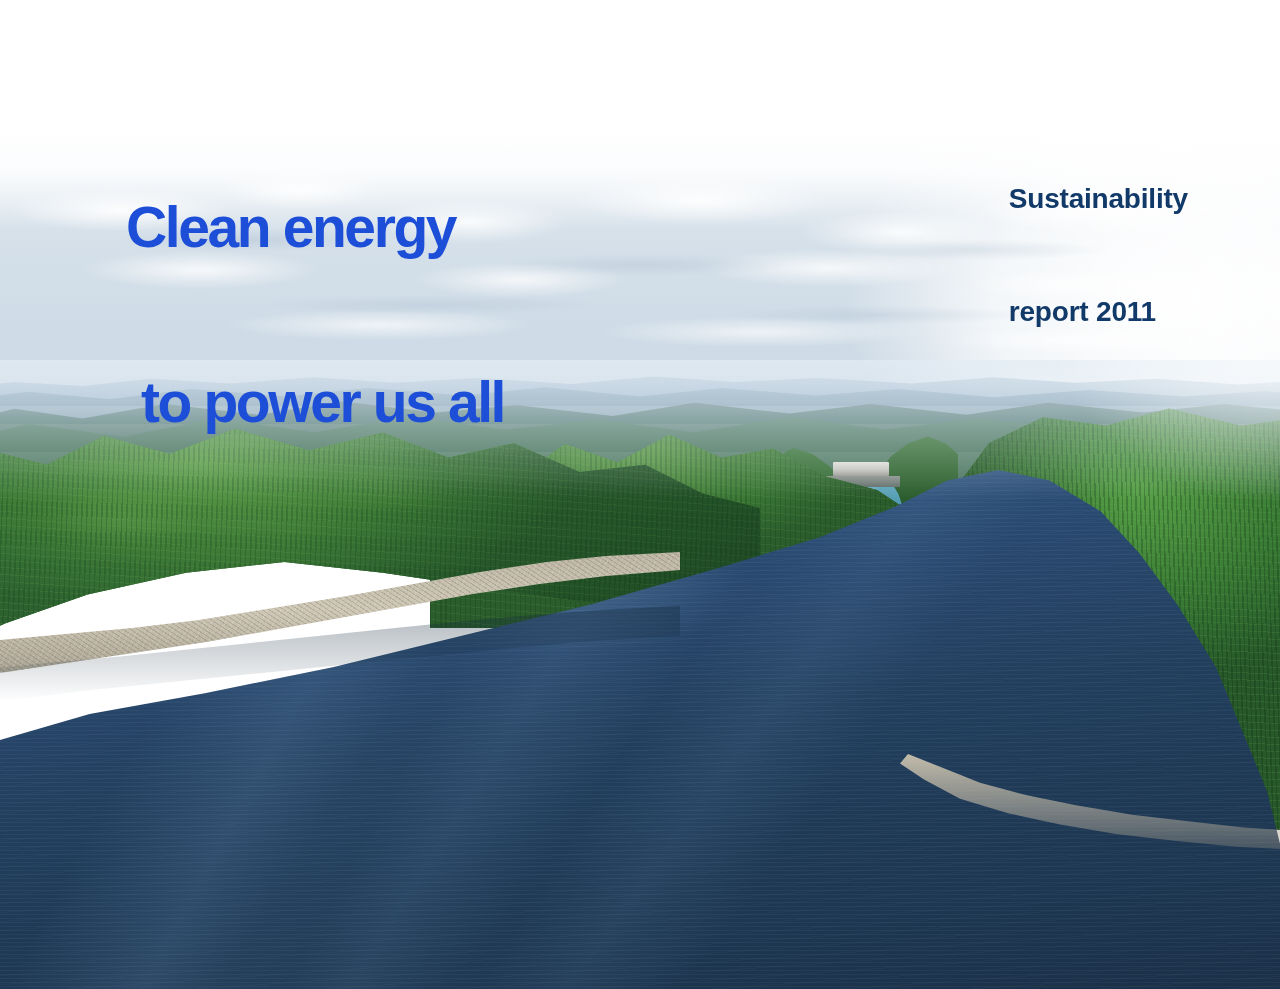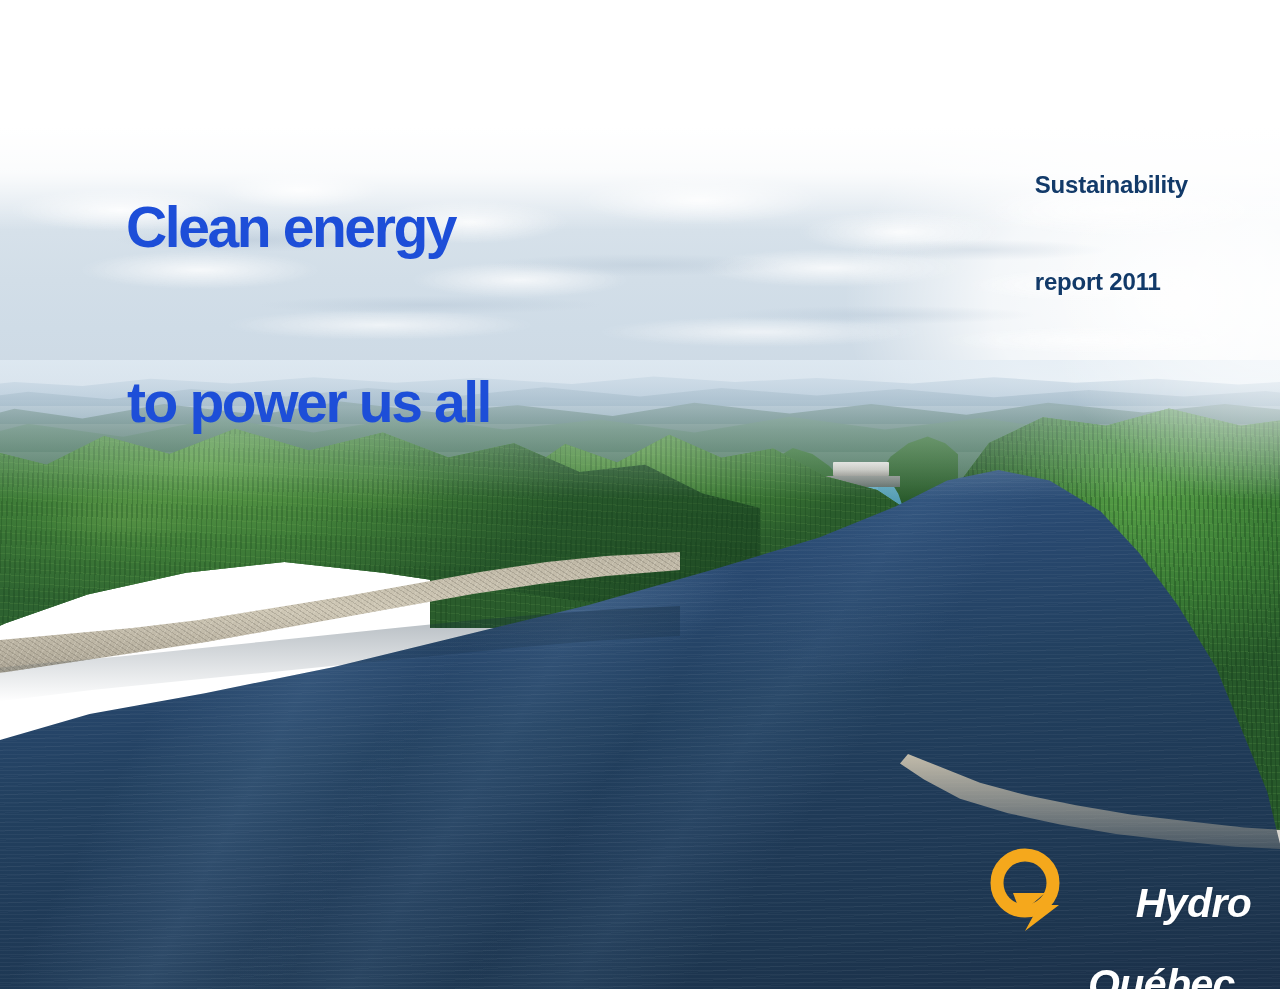--- a/index.html
+++ b/index.html
@@ -334,27 +334,27 @@
     position:absolute;
     left:126px; top:82px;
     color:#1d4ed8;
     font-size:57px;
     font-weight:700;
     line-height:1.02;
     letter-spacing:-2.4px;
     white-space:pre;
   }
   .headline-line { display:block; }
-  .headline-line-2 { margin-left:1px; }
+  .headline-line-2 { margin-left:15px; }
 
   .report-label {
     position:absolute;
     right:92px; top:104px;
     color:#123A69;
-    font-size:24px;
+    font-size:28px;
     font-weight:700;
     line-height:1.35;
     text-align:left;
     letter-spacing:-0.2px;
     white-space:pre;
   }
   .report-line { display:block; }
 
   
   .logo {
@@ -430,28 +430,14 @@
   <div class="headline">
     <span class="headline-line">Clean energy</span>
     <span class="headline-line headline-line-2">to power us all</span>
   </div>
 
   <div class="report-label">
     <span class="report-line">Sustainability</span>
     <span class="report-line">report 2011</span>
   </div>
 
-  <div class="logo">
-    <span class="logo-mark">
-      <svg viewBox="0 0 92 88" width="92" height="88" aria-hidden="true">
-
-        <circle cx="40" cy="38" r="28" fill="none" stroke="#F5A81C" stroke-width="13"></circle>
-
-        <path d="M28 48 L60 48 L46 60 L74 60 L40 86 L52 64 L34 64 Z" fill="#F5A81C"></path>
-      </svg>
-    </span>
-    <span class="logo-word">
-      <span>Hydro</span>
-      <span class="logo-word-2">Québec</span>
-    </span>
-  </div>
 
 </div>
 
 </body></html>

